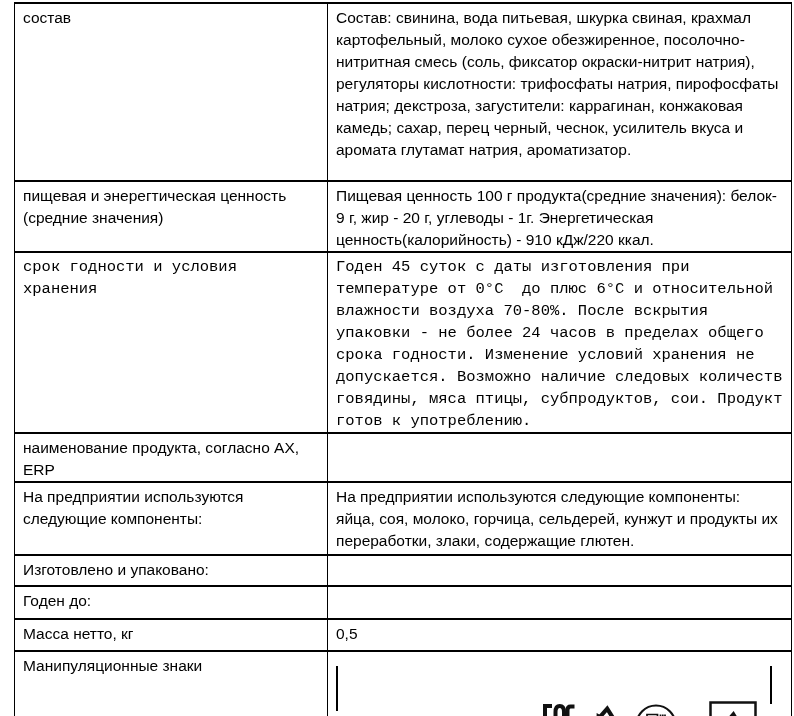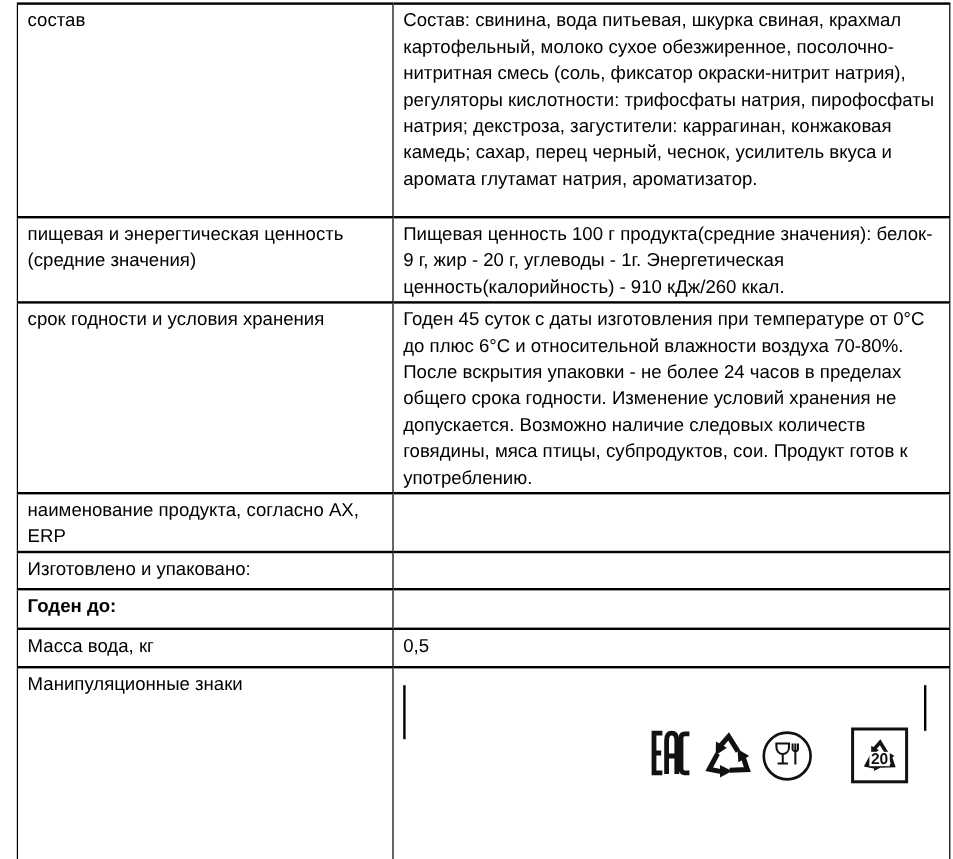--- a/index.html
+++ b/index.html
@@ -4,22 +4,22 @@
 <style>
   html,body{margin:0;padding:0;background:#ffffff;}
   #page{position:relative;width:794px;height:716px;background:#fff;overflow:hidden;
         font-family:"Liberation Sans",sans-serif;color:#000;}
   table.spec{position:absolute;left:14px;top:2px;width:777px;border-collapse:collapse;table-layout:fixed;}
   col.c-label{width:313px;}
   col.c-value{width:464px;}
   td{border:1.5px solid #000;border-top-width:2px;border-bottom-width:2px;
      vertical-align:top;padding:3px 8px 0 8px;font-size:15.5px;line-height:22px;
      white-space:pre-wrap;overflow:hidden;}
-  tr.r1{height:178px;} tr.r2{height:68px;} tr.r3{height:153px;} tr.r4{height:47px;padding-left:20px;}
-  tr.r5{height:73px;}  tr.r6{height:31px;margin-top:48px;} tr.r7{height:33px;font-weight:bold;}  tr.r8{height:32px;}
+  tr.r1{height:178px;} tr.r2{height:68px;} tr.r3{height:153px;font-family:Liberation Mono, monospace;} tr.r4{height:47px;padding-left:20px;}
+  tr.r5{height:73px;}  tr.r6{height:31px;margin-top:48px;} tr.r7{height:33px;}  tr.r8{height:32px;}
   tr.r9{height:61px;}
   td.icons-cell{position:relative;padding:0;}
   .mark{position:absolute;}
   .eac{left:212px;top:6px;}
   .mobius{left:255px;top:4px;}
   .glassfork{left:306px;top:7px;}
   .pap{left:380px;top:2px;}
   .frame-line{position:absolute;width:1.5px;background:#000;}
   .frame-line.l{left:8px;top:14px;height:45px;}
   .frame-line.r{left:442px;top:14px;height:38px;}
@@ -34,40 +34,44 @@
         <col class="c-label">
         <col class="c-value">
       </colgroup>
     <tbody>
       <tr class="r1">
         <td>состав</td>
         <td>Состав: свинина, вода питьевая, шкурка свиная, крахмал картофельный, молоко сухое обезжиренное, посолочно-нитритная смесь (соль, фиксатор окраски-нитрит натрия), регуляторы кислотности: трифосфаты натрия, пирофосфаты натрия; декстроза, загустители: каррагинан, конжаковая камедь; сахар, перец черный, чеснок, усилитель вкуса и аромата глутамат натрия, ароматизатор.</td>
       </tr>
       <tr class="r2">
         <td>пищевая и энерегтическая ценность (средние значения)</td>
-        <td>Пищевая ценность 100 г продукта(средние значения): белок- 9 г, жир - 20 г, углеводы - 1г. Энергетическая ценность(калорийность) - 910 кДж/260 ккал.</td>
+        <td>Пищевая ценность 100 г продукта(средние значения): белок- 9 г, жир - 20 г, углеводы - 1г. Энергетическая ценность(калорийность) - 910 кДж/220 ккал.</td>
       </tr>
       <tr class="r3">
         <td>срок годности и условия хранения</td>
         <td>Годен 45 суток с даты изготовления при температуре от 0°С  до плюс 6°С и относительной влажности воздуха 70-80%. После вскрытия упаковки - не более 24 часов в пределах общего срока годности. Изменение условий хранения не допускается. Возможно наличие следовых количеств говядины, мяса птицы, субпродуктов, сои. Продукт готов к употреблению.</td>
       </tr>
       <tr class="r4">
         <td>наименование продукта, согласно AX, ERP</td>
         <td></td>
+      </tr>
+      <tr class="r5">
+        <td>На предприятии используются следующие компоненты:</td>
+        <td>На предприятии используются следующие компоненты: яйца, соя, молоко, горчица, сельдерей, кунжут и продукты их переработки, злаки, содержащие глютен.</td>
       </tr>
       <tr class="r6">
         <td>Изготовлено и упаковано:</td>
         <td></td>
       </tr>
       <tr class="r7">
         <td>Годен до:</td>
         <td></td>
       </tr>
       <tr class="r8">
-        <td>Масса вода, кг</td>
+        <td>Масса нетто, кг</td>
         <td>0,5</td>
       </tr>
       <tr class="r9">
         <td>Манипуляционные знаки</td>
         <td class="icons-cell">
           <span class="frame-line l"></span>
           <span class="frame-line r"></span>
 
           <span class="mark eac" aria-label="ЕАС">
             <svg width="37" height="41" viewBox="0 0 37 41">

